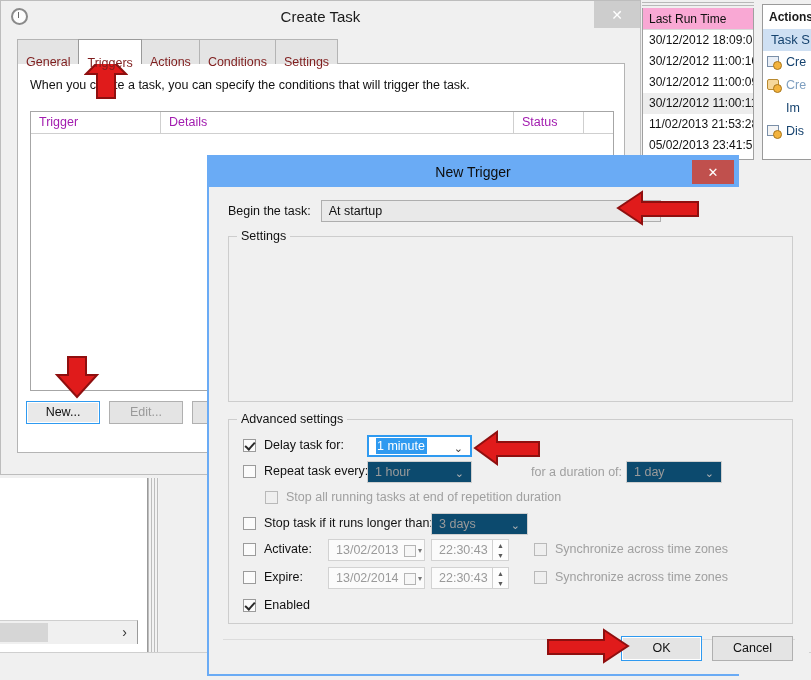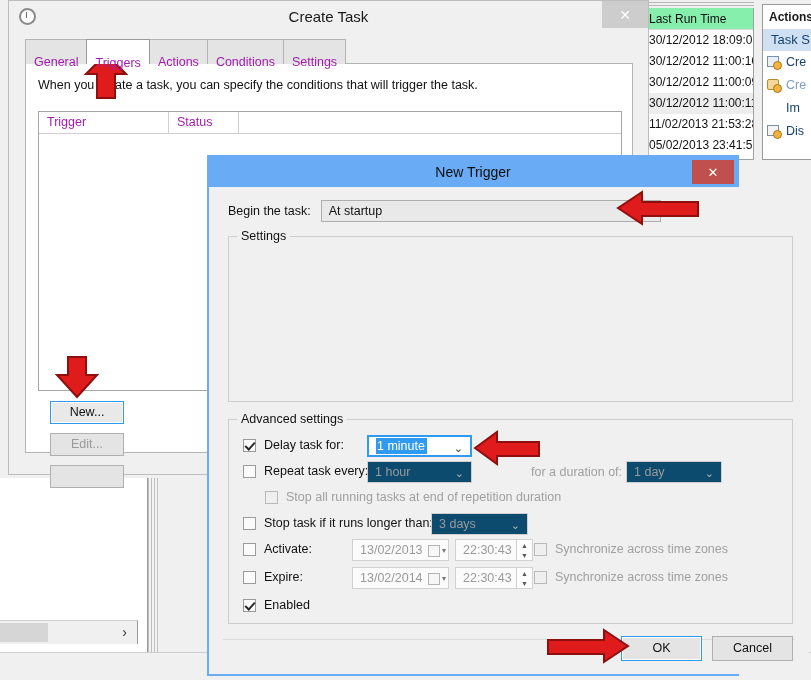--- a/index.html
+++ b/index.html
@@ -16,21 +16,21 @@
 
   
   .ts-bg { position: absolute; left: 0; top: 0; width: 811px; height: 680px; background: #f0f0f0; }
   .ts-list {
     position: absolute; left: 642px; top: 8px; width: 112px; height: 152px;
     background: #ffffff; border: 1px solid #a0a0a0; border-top: none;
     overflow: hidden;
   }
   .ts-list-hdr {
     height: 22px; line-height: 22px; padding-left: 6px;
-    background: #86efac; border-bottom: 1px solid #d9d9d9;
+    background: #f9a8d4; border-bottom: 1px solid #d9d9d9;
     font-size: 12px; color: #111; white-space: nowrap;
   }
   .ts-row {
     height: 21px; line-height: 21px; padding-left: 6px;
     font-size: 12px; color: #111; white-space: nowrap;
   }
   .ts-row.sel { background: #ededed; }
   .ts-grip {
     position: absolute; left: 642px; top: 2px; width: 112px; height: 7px;
     background: repeating-linear-gradient(to bottom, #b8b8b8 0 1px, #f0f0f0 1px 3px);
@@ -116,21 +116,21 @@
     width: 4px; height: 8px; border: solid #2a2a2a;
     border-width: 0 2px 2px 0; transform: rotate(42deg);
   }
   .cbx.gray { background: #efefef; border-color: #b9b9b9; }
   .cbx.gray.on::after { border-color: #8a8a8a; }
   .gen-opt { position: absolute; display: flex; align-items: center; gap: 7px; font-size: 12px; white-space: nowrap; }
 
   
   .ct {
     position: absolute; left: 0px; top: 0px; width: 641px; height: 475px;
-    background: #f0f0f0; border: 1px solid #bdbdbd; margin-left: 8px;
+    background: #f0f0f0; border: 1px solid #bdbdbd;
   }
   .ct-title {
     height: 31px; position: relative; background: #f0f0f0;
     display: flex; align-items: center; justify-content: center;
   }
   .ct-title .t { font-size: 15px; color: #1a1a1a; }
   .ct-ico {
     position: absolute; left: 10px; top: 7px; width: 17px; height: 17px;
     border: 2px solid #8a8a8a; border-radius: 50%; background: #fdfdfd;
   }
@@ -142,21 +142,21 @@
     position: absolute; right: 0px; top: 0px; width: 46px; height: 27px;
     background: #cdcdcd; color: #ffffff; font-size: 14px;
     display: flex; align-items: center; justify-content: center;
   }
   .ct-body { position: absolute; left: 8px; top: 31px; width: 625px; height: 436px; }
 
   .tabs { position: absolute; left: 8px; top: 8px; height: 24px; display: flex; align-items: flex-end; z-index: 4; }
   .tab {
     height: 21px; line-height: 20px; padding: 12px 8px;
     background: #e4e4e4; border: 1px solid #b4b4b4; border-bottom: none;
-    font-size: 12.5px; color: #a21caf; margin-right: -1px;
+    font-size: 12.5px; color: #7f1d1d; margin-right: -1px;
   }
   .tab.active {
     background: #ffffff; height: 24px; line-height: 22px;
     border-color: #9a9a9a; position: relative; z-index: 5;
   }
   .tab-page {
     position: absolute; left: 8px; top: 31px; width: 608px; height: 390px;
     background: #ffffff; border: 1px solid #b4b4b4;
   }
   .tab-desc { position: absolute; left: 12px; top: 14px; font-size: 12.5px; color: #111; }
@@ -172,21 +172,21 @@
   }
 
   .btn {
     height: 23px; min-width: 74px; padding: 0 8px;
     background: #e4e4e4; border: 1px solid #b0b0b0;
     font-size: 12.5px; color: #111; line-height: 21px; text-align: center;
     display: inline-block;
   }
   .btn.focus { background: #e9e9e9; border: 1px solid #2f9af0; box-shadow: inset 0 0 0 1px #ffffff; }
   .btn.dim { color: #9a9a9a; }
-  .trig-btns { position: absolute; left: 24px; top: 337px; display: flex; gap: 9px; flex-direction: column; }
+  .trig-btns { position: absolute; left: 8px; top: 337px; display: flex; gap: 9px; }
 
   
   .nt {
     position: absolute; left: 207px; top: 155px; width: 532px; height: 521px;
     background: #f0f0f0; border: 2px solid #6aabf5;
   }
   .nt-title {
     height: 30px; background: #6aabf5; position: relative;
     display: flex; align-items: center; justify-content: center;
   }
@@ -221,21 +221,21 @@
   .group .gtxt { position: absolute; left: 14px; top: 14px; font-size: 12.5px; color: #111; }
 
   .optrow { position: absolute; display: flex; align-items: center; gap: 8px; white-space: nowrap; }
   .dim { color: #a0a0a0; }
 
   .spin {
     height: 22px; background: #ffffff; border: 1px solid #aeaeae;
     position: relative; font-size: 12.5px; color: #111;
     display: flex; align-items: center; padding-left: 7px;
   }
-  .spin.dis { background: #fbfbfb; border-color: #d2d2d2; color: #9a9a9a; margin-left: 24px; }
+  .spin.dis { background: #fbfbfb; border-color: #d2d2d2; color: #9a9a9a; }
   .spin .updn {
     position: absolute; right: 0px; top: 0px; width: 16px; height: 20px;
     border-left: 1px solid #d0d0d0; background: #fdfdfd;
     display: flex; flex-direction: column;
   }
   .spin .updn div {
     flex: 1; display: flex; align-items: center; justify-content: center;
     font-size: 7px; color: #5a5a5a;
   }
   .spin .cal {
@@ -364,20 +364,21 @@
         <div class="tab">Conditions</div>
         <div class="tab">Settings</div>
       </div>
 
       <div class="tab-page">
         <div class="tab-desc">When you create a task, you can specify the conditions that will trigger the task.</div>
 
         <div class="trig-grid">
           <div class="tg-head">
             <div class="tg-col" style="width:130px;">Trigger</div>
+            <div class="tg-col" style="width:353px;">Details</div>
             <div class="tg-col" style="width:70px;">Status</div>
             <div class="tg-col" style="width:29px; border-right:none;"></div>
           </div>
         </div>
 
         <div class="trig-btns">
           <span class="btn focus">New...</span>
           <span class="btn dim">Edit...</span>
           <span class="btn dim" style="min-width:74px;"></span>
         </div>

